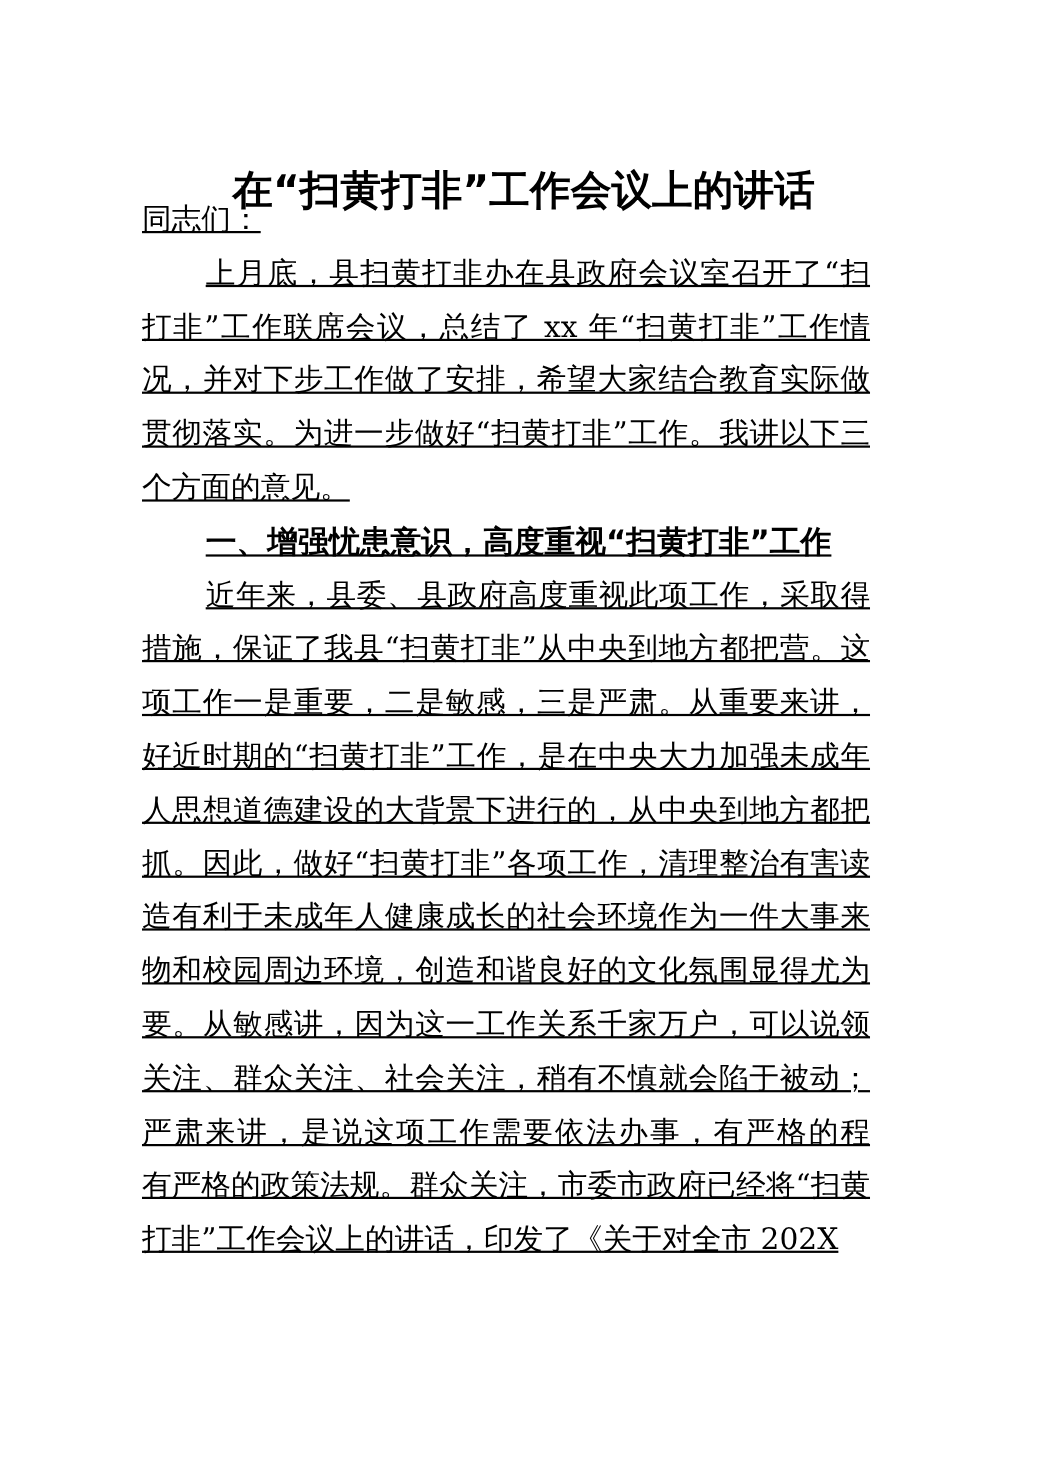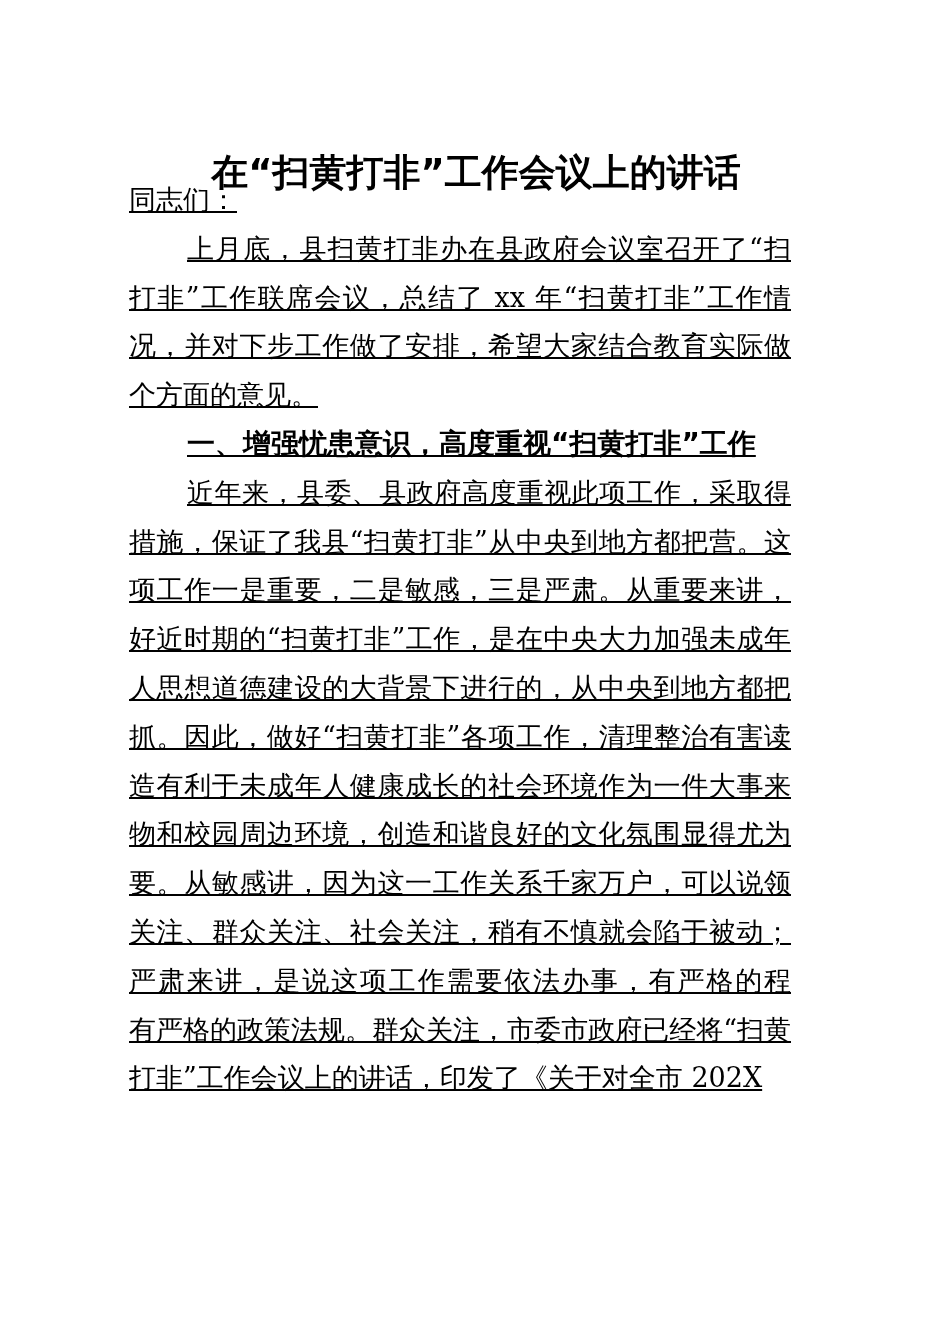--- a/index.html
+++ b/index.html
@@ -75,20 +75,21 @@
   <h1 class="doc-title">在“扫黄打非”工作会议上的讲话</h1>
 
   <div class="content">
 
     <div class="line salutation">同志们：</div>
 
     <div class="para">
       <div class="line indent">上月底，县扫黄打非办在县政府会议室召开了“扫黄</div>
       <div class="line">打非”工作联席会议，总结了 xx 年“扫黄打非”工作情</div>
       <div class="line">况，并对下步工作做了安排，希望大家结合教育实际做好</div>
+      <div class="line">贯彻落实。为进一步做好“扫黄打非”工作。我讲以下三</div>
       <div class="line short">个方面的意见。</div>
     </div>
 
     <div class="line section-heading">一、增强忧患意识，高度重视“扫黄打非”工作</div>
 
     <div class="para">
       <div class="line indent">近年来，县委、县政府高度重视此项工作，采取得力</div>
       <div class="line">措施，保证了我县“扫黄打非”从中央到地方都把营。这</div>
       <div class="line">项工作一是重要，二是敏感，三是严肃。从重要来讲，做</div>
       <div class="line">好近时期的“扫黄打非”工作，是在中央大力加强未成年</div>

